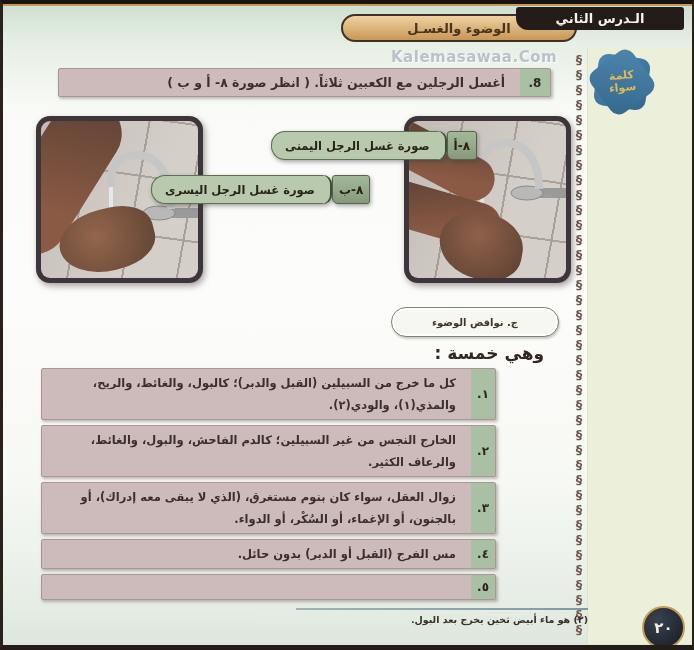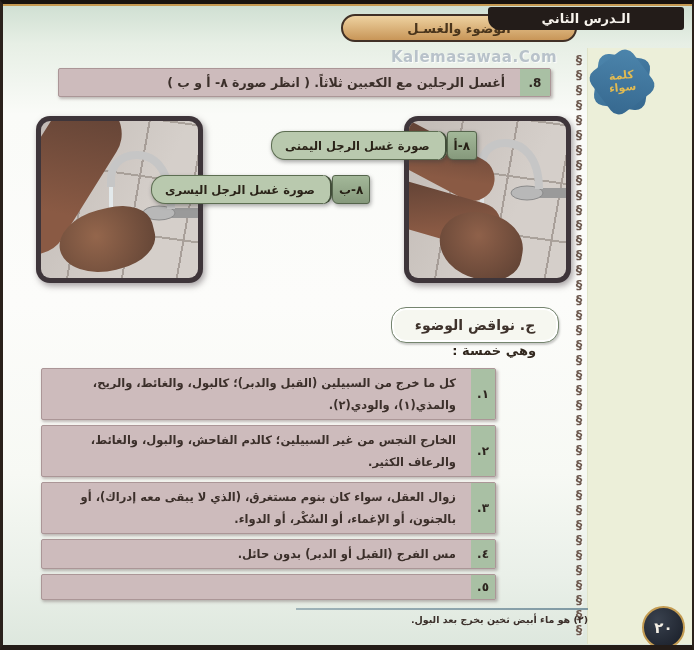--- a/index.html
+++ b/index.html
@@ -22,21 +22,21 @@
 
   
   .badge{position:absolute;left:593px;top:52px;width:52px;height:52px;transform:rotate(8deg);}
   .badge .star{position:absolute;inset:0;background:linear-gradient(135deg,#4d86ad,#35678e);border-radius:10px;}
   .badge .star.s2{transform:rotate(45deg);}
   .badge .btxt{position:absolute;inset:0;display:flex;flex-direction:column;align-items:center;
     justify-content:center;color:#e2bb52;font-weight:bold;font-size:11px;line-height:12px;
     transform:rotate(-14deg);direction:rtl;}
 
   
-  .hdr-dark{position:absolute;right:8px;top:3px;width:196px;height:23px;background:#231c19;
+  .hdr-dark{position:absolute;right:8px;top:3px;width:168px;height:23px;background:#231c19;
     border-radius:3px 3px 3px 12px;display:flex;align-items:center;justify-content:center;
     color:#f7f3ec;font-weight:bold;font-size:13px;direction:rtl;z-index:4;}
   .hdr-tan{position:absolute;left:338px;top:10px;width:236px;height:28px;
     background:linear-gradient(180deg,#eed2a0,#c89658);border:2px solid #403026;
     border-radius:15px;display:flex;align-items:center;justify-content:center;
     color:#4a351c;font-weight:bold;font-size:13px;letter-spacing:1px;direction:rtl;z-index:3;}
   .watermark{position:absolute;left:388px;top:44px;font-size:15px;font-weight:bold;
     color:#b0bac5;text-shadow:1px 1px 1px #ffffff;letter-spacing:.5px;opacity:.85;}
 
   
@@ -77,27 +77,27 @@
     justify-content:center;padding:0 6px;border-radius:3px 3px 3px 6px;flex:0 0 auto;}
   .pcurve{width:9px;border-radius:0 9px 9px 0;background:#b9c9ae;
     box-shadow:inset -2px 0 0 #414d39;flex:0 0 auto;}
   .pbody{background:#b9c9ae;border:1px solid #5d6e52;border-right:none;
     border-radius:14px 0 0 14px;padding:0 8px 0 13px;display:flex;align-items:center;
     font-size:11.5px;font-weight:bold;color:#2a2318;white-space:nowrap;}
   .plabel-a{left:268px;top:127px;}
   .plabel-b{left:148px;top:171px;}
 
   
-  .pill{position:absolute;left:388px;top:303px;width:168px;height:36px;
+  .pill{position:absolute;left:388px;top:303px;width:168px;height:30px;
     background:#f6f7f0;border:1.5px solid #75856f;border-radius:15px;
     box-shadow:inset 0 0 0 2px #ffffff,1px 2px 2px rgba(90,90,90,.3);
     display:flex;align-items:center;justify-content:center;direction:rtl;
-    font-size:14px;font-weight:bold;color:#3f332c;z-index:2;}
-  .intro{position:absolute;right:156px;top:339px;direction:rtl;
-    font-size:13px;font-weight:bold;color:#32281f;}
+    font-size:10px;font-weight:bold;color:#3f332c;z-index:2;}
+  .intro{position:absolute;right:148px;top:339px;direction:rtl;
+    font-size:17px;font-weight:bold;color:#32281f;}
 
   
   .nlist{position:absolute;left:38px;top:364px;width:455px;display:flex;
     flex-direction:column;gap:5px;}
   .nitem{min-height:26px;}
   .nitem .txt{font-size:11.5px;line-height:22px;}
   .nitem.two{min-height:51px;}
 
   
   .footnotes{position:absolute;right:104px;top:604px;width:292px;direction:rtl;text-align:right;}

